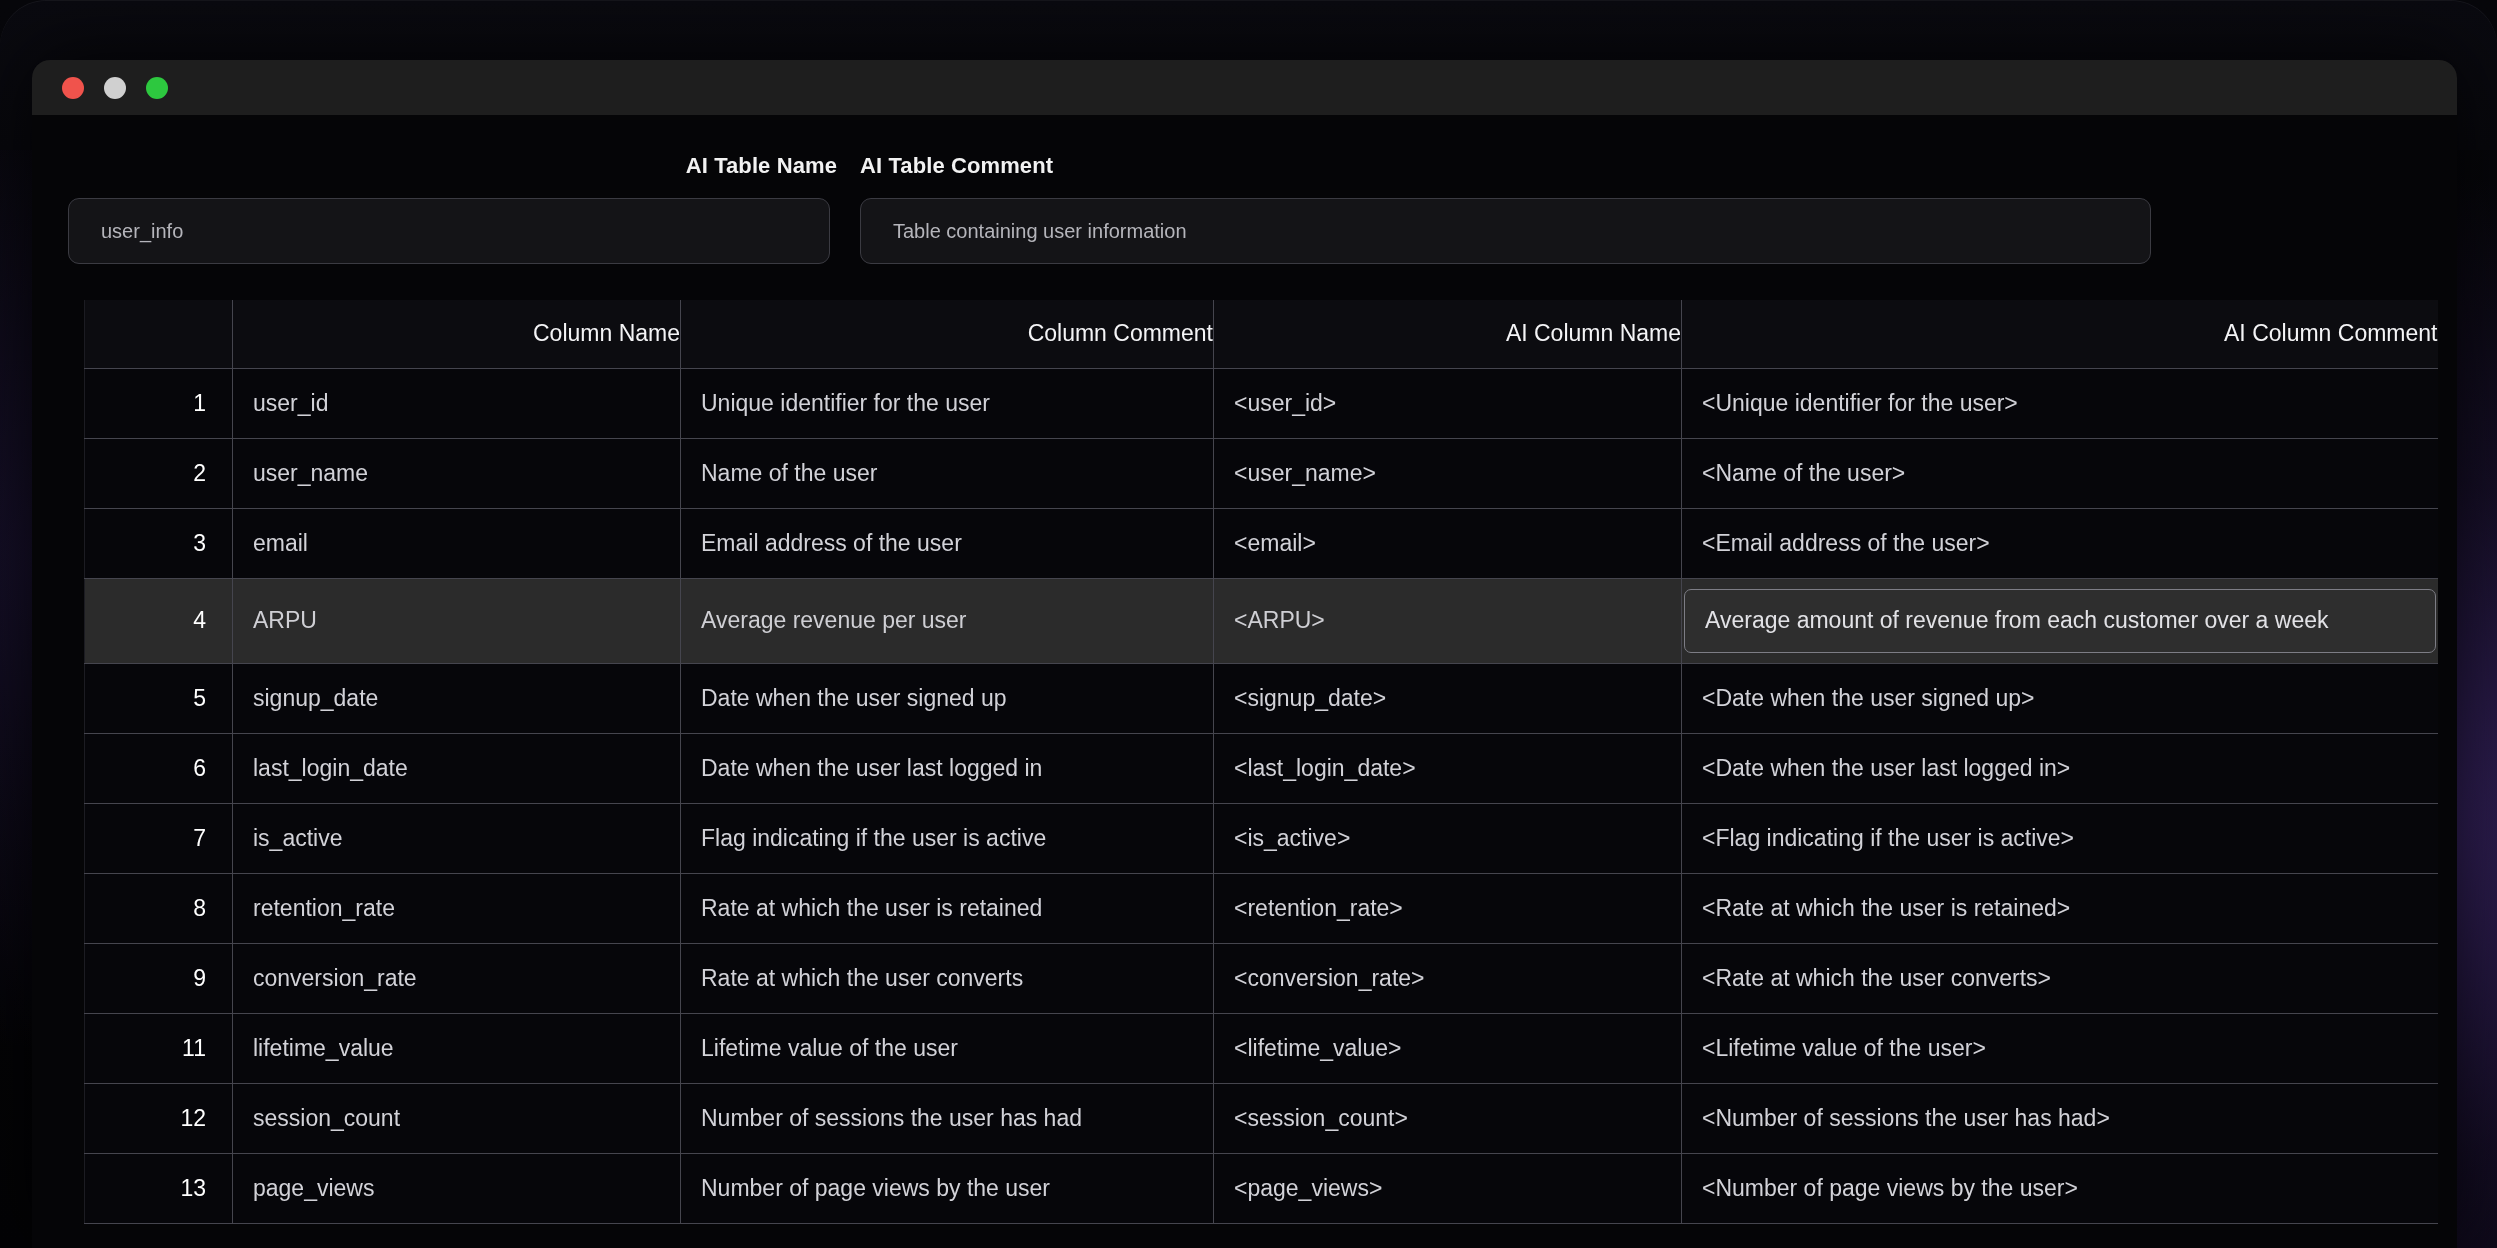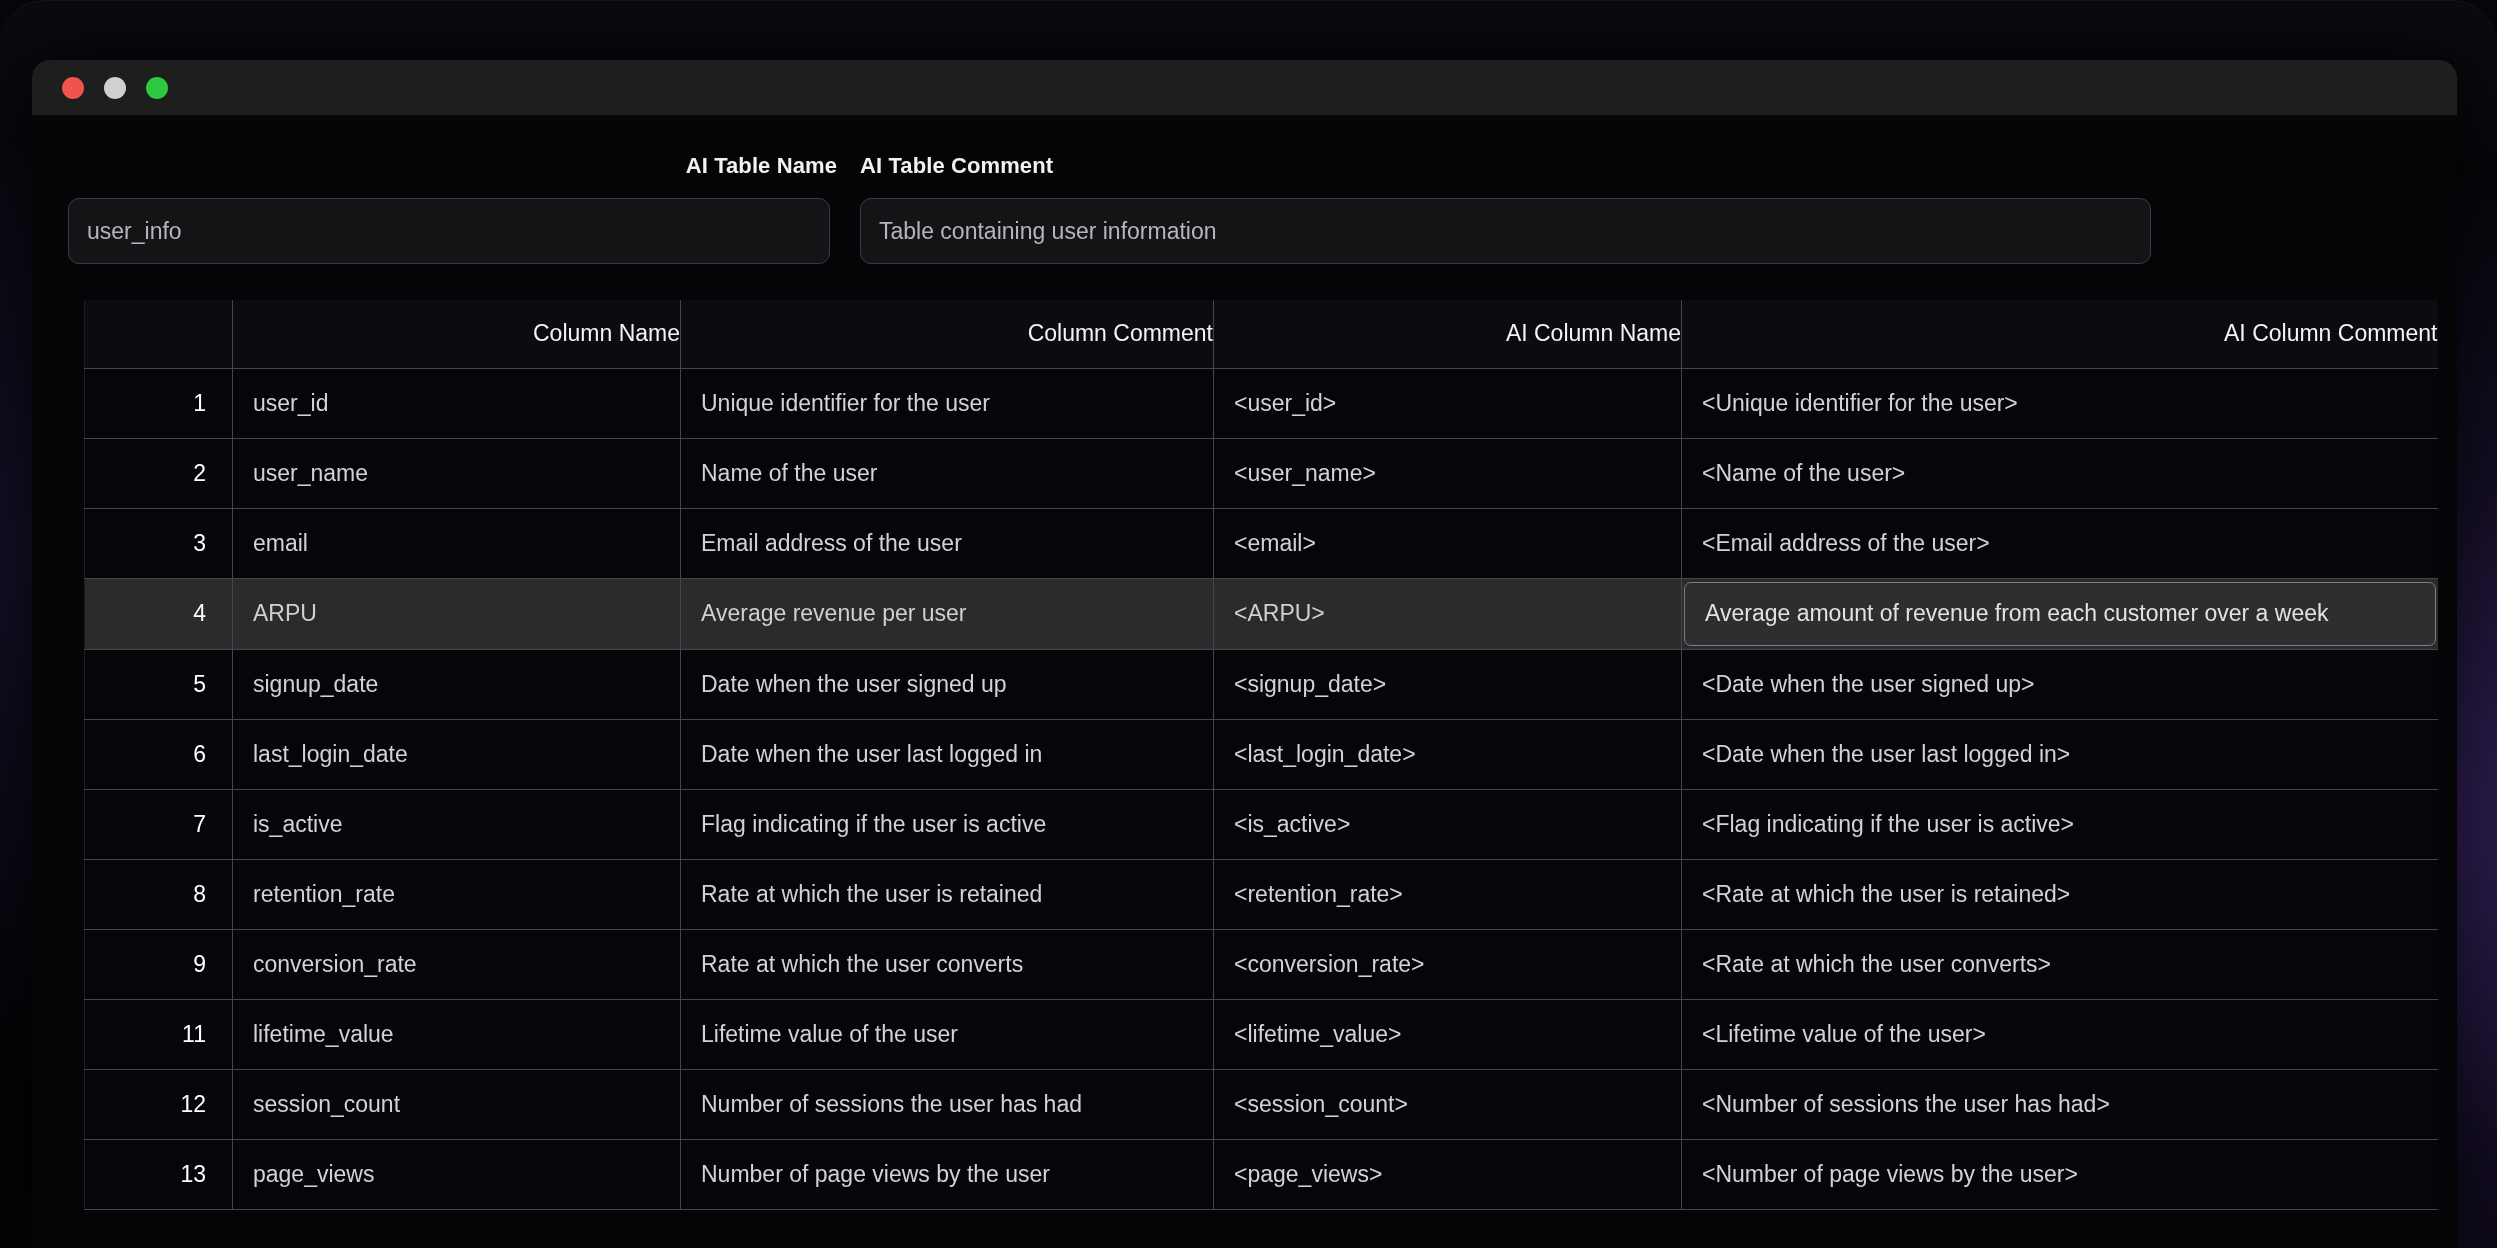--- a/index.html
+++ b/index.html
@@ -92,23 +92,23 @@
     letter-spacing: 0.1px;
     margin-bottom: 19px;
   }
   .field-input {
     height: 66px;
     background: #141417;
     border: 1px solid #3b3b42;
     border-radius: 11px;
     display: flex;
     align-items: center;
-    padding-left: 18px;
-    box-sizing: border-box;
-    font-size: 23px;
+    padding-left: 32px;
+    box-sizing: border-box;
+    font-size: 20px;
     color: #b5b5bb;
   }
   .field.name-field .field-input    { width: 762px; }
   .field.comment-field .field-input { width: 1291px; }
 
   
   #table-wrap {
     margin-top: 36px;
     width: 100%;
     overflow: hidden;
@@ -171,21 +171,21 @@
     background: #2b2b2b;
     color: #cfcfd4;
   }
   tbody tr.active td.idx { color: #ffffff; }
 
   
   td.editing {
     padding: 0;
   }
   .cell-editor {
-    margin: 3px 2px;
+    margin: 10px 2px;
     height: 64px;
     background: #2e2e2e;
     border: 1.5px solid #7d7d85;
     border-radius: 7px;
     display: flex;
     align-items: center;
     padding-left: 20px;
     box-sizing: border-box;
     color: #e2e2e6;
     font-size: 23px;

